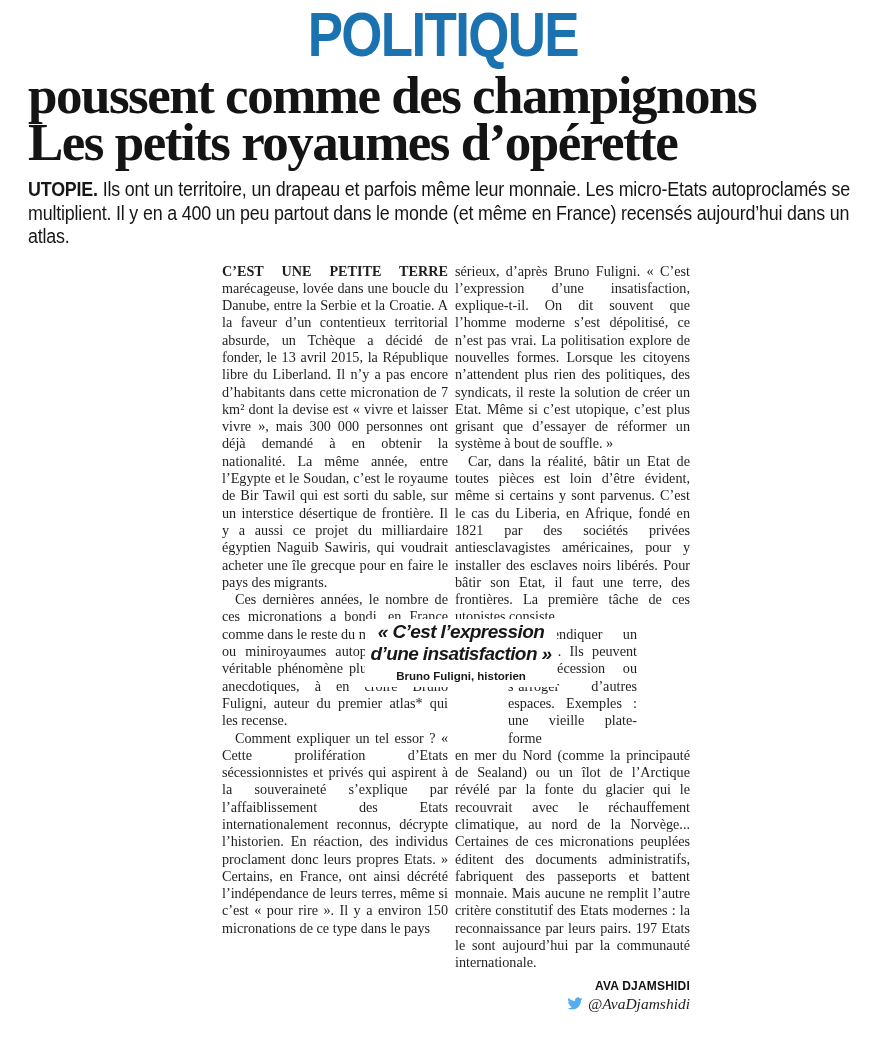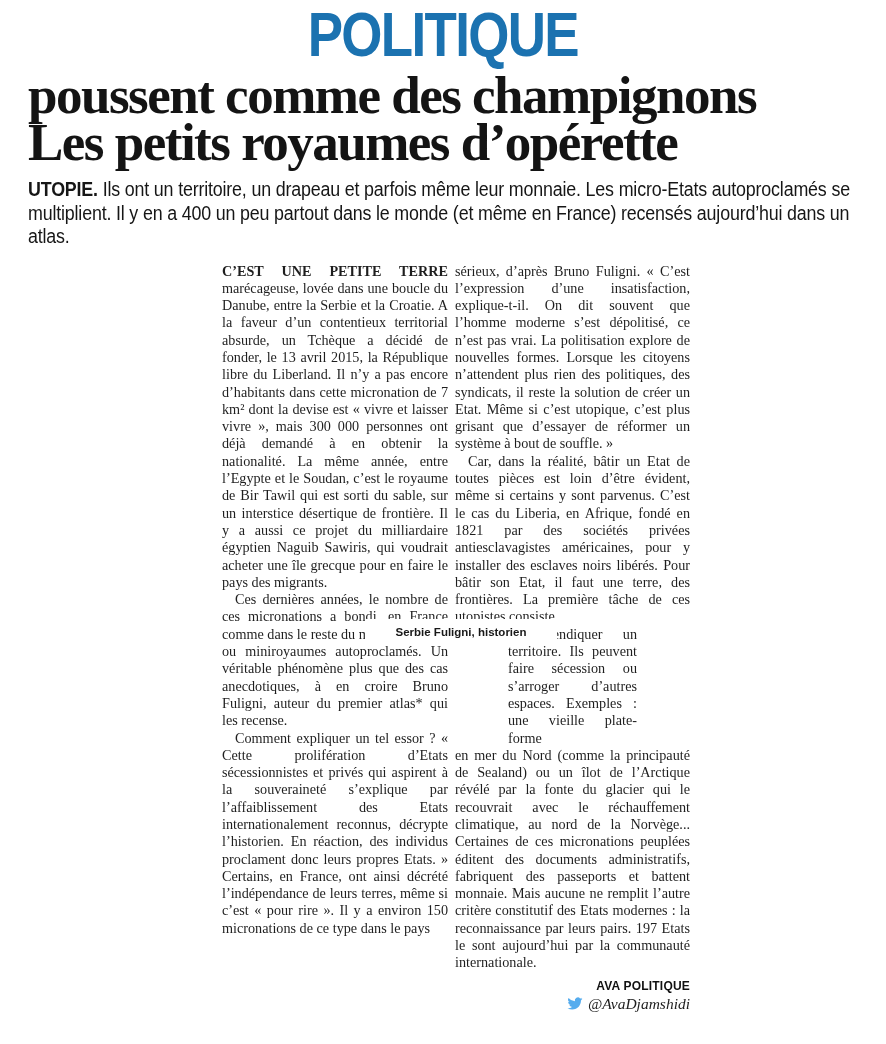--- a/index.html
+++ b/index.html
@@ -169,31 +169,32 @@
       <div class="seg seg-a-right">
         <p class="para">sérieux, d’après Bruno Fuligni. « C’est l’expression d’une insatisfaction, explique-t-il. On dit souvent que l’homme moderne s’est dépolitisé, ce n’est pas vrai. La politisation explore de nouvelles formes. Lorsque les citoyens n’attendent plus rien des politiques, des syndicats, il reste la solution de créer un Etat. Même si c’est utopique, c’est plus grisant que d’essayer de réformer un système à bout de souffle. »</p>
         <p class="para indent">Car, dans la réalité, bâtir un Etat de toutes pièces est loin d’être évident, même si certains y sont parvenus. C’est le cas du Liberia, en Afrique, fondé en 1821 par des sociétés privées antiesclavagistes américaines, pour y installer des esclaves noirs libérés. Pour bâtir son Etat, il faut une terre, des frontières. La première tâche de ces utopistes consiste</p>
       </div>
       <div class="seg narrow-right">à revendiquer un territoire. Ils peuvent faire sécession ou s’arroger d’autres espaces. Exemples : une vieille plate-forme</div>
       <div class="seg">
         <p class="para">en mer du Nord (comme la principauté de Sealand) ou un îlot de l’Arctique révélé par la fonte du glacier qui le recouvrait avec le réchauffement climatique, au nord de la Norvège... Certaines de ces micronations peuplées éditent des documents administratifs, fabriquent des passeports et battent monnaie. Mais aucune ne remplit l’autre critère constitutif des Etats modernes : la reconnaissance par leurs pairs. 197 Etats le sont aujourd’hui par la communauté internationale.</p>
       </div>
 
       <div class="byline">
-        <div class="byline-author">AVA POLITIQUE</div>
+        <div class="byline-author">AVA DJAMSHIDI</div>
         <div class="byline-twitter">
           <span class="tw-icon">
             <svg viewBox="0 0 24 24" xmlns="http://www.w3.org/2000/svg" fill="#55acee">
               <path d="M23.95 4.57a10 10 0 0 1-2.82.77 4.96 4.96 0 0 0 2.16-2.72 9.9 9.9 0 0 1-3.12 1.19 4.92 4.92 0 0 0-8.38 4.48A13.94 13.94 0 0 1 1.64 3.16a4.92 4.92 0 0 0 1.52 6.57 4.9 4.9 0 0 1-2.23-.62v.06a4.92 4.92 0 0 0 3.95 4.83 4.9 4.9 0 0 1-2.22.08 4.93 4.93 0 0 0 4.6 3.42A9.87 9.87 0 0 1 0 19.54a13.94 13.94 0 0 0 7.55 2.21c9.06 0 14.01-7.5 14.01-14.01 0-.21 0-.42-.02-.63a10 10 0 0 0 2.41-2.54z"></path>
             </svg>
           </span>
           <span class="tw-handle">@AvaDjamshidi</span>
         </div>
       </div>
 
     </div>
 
     <aside class="pull-quote">
-      <div class="pq-attr">Serbie Fuligni, historien</div>
+      <div class="pq-text">« C’est l’expression d’une insatisfaction »</div>
+      <div class="pq-attr">Bruno Fuligni, historien</div>
     </aside>
 
   </div>
 </div>
 
 </body></html>

